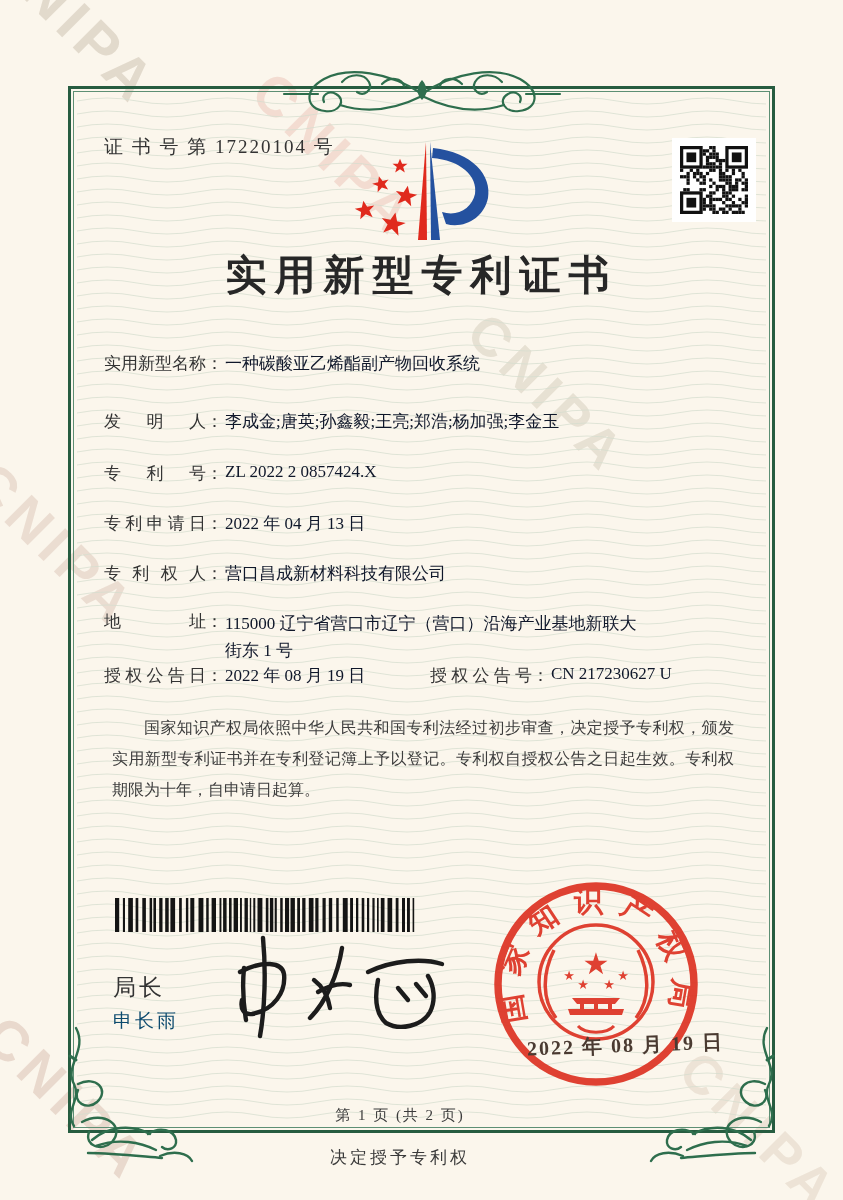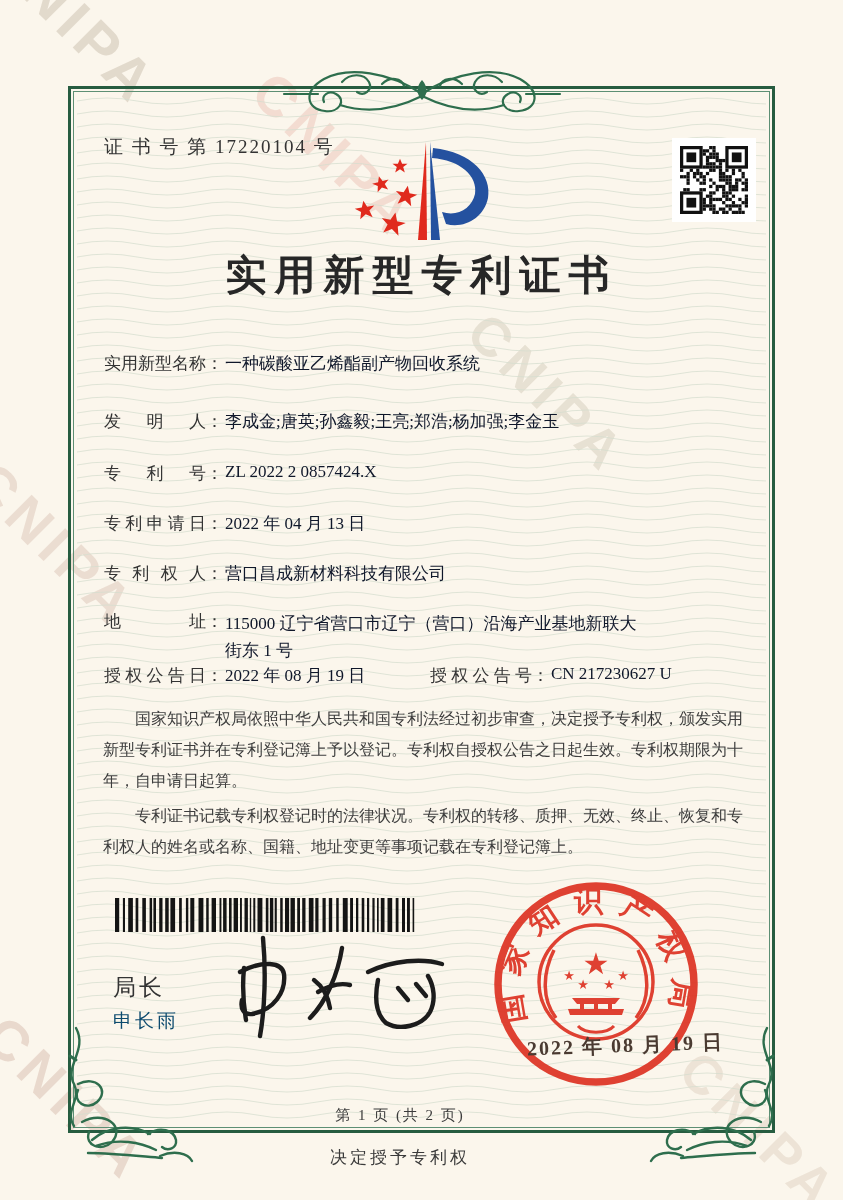--- a/index.html
+++ b/index.html
@@ -42,21 +42,21 @@
   }
   .fcolon{display:inline-block;vertical-align:top;color:#333;margin-right:2px;}
   .fvalue{display:inline-block;vertical-align:top;color:#0f172a;}
   .fvalue.pre{white-space:pre-line;width:500px;line-height:1.6;}
   .grant2{position:absolute;left:326px;top:0;white-space:nowrap;}
   
   .body-text{
     position:absolute;left:100px;top:700px;width:646px;
     font-size:16px;line-height:1.95;text-align:justify;color:#3d3d3d;
   }
-  .body-text p{margin:3px;text-indent:2em;}
+  .body-text p{margin:12px;text-indent:2em;}
   
   #barcode{position:absolute;left:113px;top:898px;}
   .duty{position:absolute;left:113px;top:972px;font-size:23px;letter-spacing:3px;color:#333;}
   .duty-name{position:absolute;left:113px;top:1008px;font-size:19px;letter-spacing:3px;color:#0c4a6e;text-align:right;}
   .signature{position:absolute;left:218px;top:930px;}
   .seal{position:absolute;left:490px;top:878px;opacity:.93;}
   .seal-date{
     position:absolute;left:527px;top:1032px;font-size:20px;font-weight:bold;
     letter-spacing:2px;color:#4a3a31;transform:rotate(-2deg);white-space:nowrap;
   }
@@ -415,21 +415,20 @@
 </div>
 <div class="frow" style="top:664px">
   <span class="flabel">授权公告日</span><span class="fcolon">：</span><span class="fvalue">2022 年 08 月 19 日</span>
   <span class="grant2">
     <span class="flabel">授权公告号</span><span class="fcolon">：</span><span class="fvalue">CN 217230627 U</span>
   </span>
 </div>
 
 <div class="body-text">
   <p>国家知识产权局依照中华人民共和国专利法经过初步审查，决定授予专利权，颁发实用新型专利证书并在专利登记簿上予以登记。专利权自授权公告之日起生效。专利权期限为十年，自申请日起算。</p>
-  <p>专利证书记载专利权登记时的法律状况。专利权的转移、质押、无效、终止、恢复和专利权人的姓名或名称、国籍、地址变更等事项记载在专利登记簿上。</p>
 </div>
 
 <svg id="barcode" width="305" height="34" viewBox="0 0 305 34">
     <rect x="2.0" y="0" width="4.2" height="34" fill="#141414"></rect>
     <rect x="9.9" y="0" width="2.1" height="34" fill="#141414"></rect>
     <rect x="15.2" y="0" width="4.7" height="34" fill="#141414"></rect>
     <rect x="22.6" y="0" width="2.7" height="34" fill="#141414"></rect>
     <rect x="29.3" y="0" width="3.6" height="34" fill="#141414"></rect>
     <rect x="36.6" y="0" width="2.5" height="34" fill="#141414"></rect>
     <rect x="40.4" y="0" width="2.6" height="34" fill="#141414"></rect>

